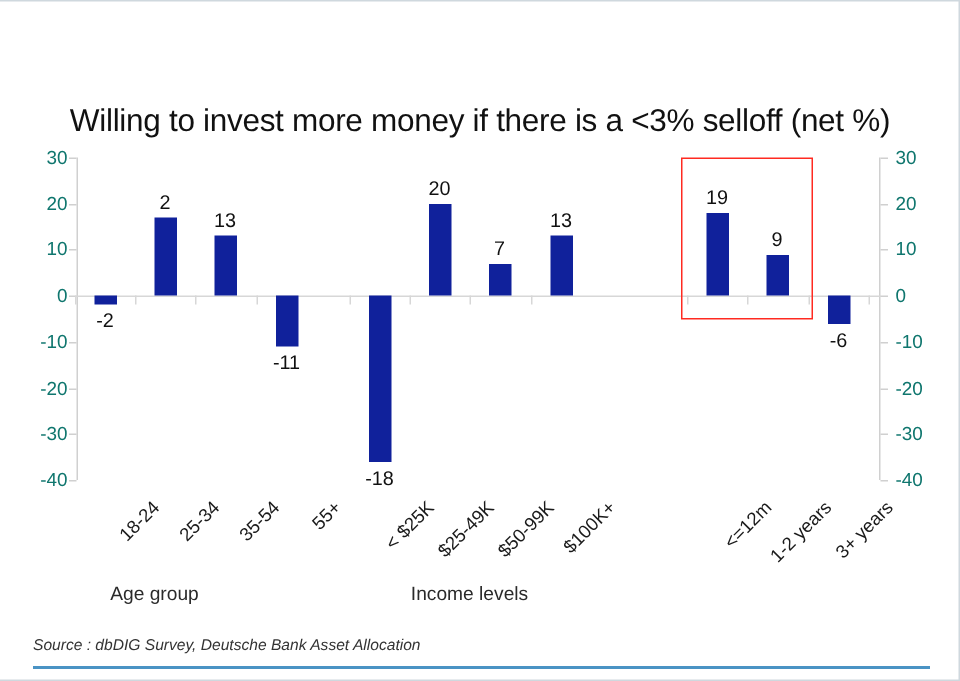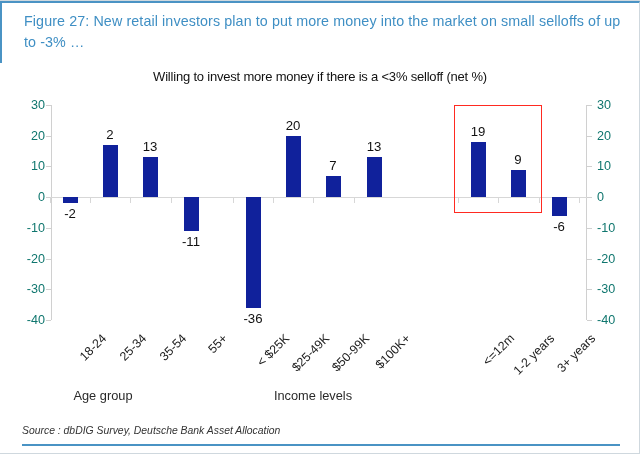--- a/index.html
+++ b/index.html
@@ -49,21 +49,21 @@
     letter-spacing: 0.1px;
   }
 
   
   #chart-title {
     position: absolute;
     left: 0;
     top: 68px;
     width: 640px;
     text-align: center;
-    font-size: 13px;
+    font-size: 21px;
     color: #111111;
     letter-spacing: -0.2px;
   }
 
   #plot-wrap {
     position: absolute;
     left: 0;
     top: 96px;
     width: 640px;
     height: 320px;
@@ -178,23 +178,20 @@
     width: 598px;
     height: 1.6px;
     background: #4a93c4;
   }
 </style>
 </head>
 <body>
 
 <div id="figure-root">
 
-  <div id="figure-header">
-    <div id="figure-caption">Figure 27: New retail investors plan to put more money into the market on small selloffs of up to -3% …</div>
-  </div>
 
   <div id="chart-title">Willing to invest more money if there is a &lt;3% selloff (net %)</div>
 
   <div id="plot-wrap">
     <div class="axis-line" id="axis-left"></div>
     <div class="axis-line" id="axis-right"></div>
     <div id="zero-line" style="top: 100.143px;"></div>
     <div id="highlight-box" style="left: 454px; width: 88px; top: 8px; height: 108.143px; border-color: rgb(255, 42, 33);"></div>
   <div class="tick left" style="top: 8px;"></div>
       <div class="ytick-label left" style="top: 2px;">30</div>
@@ -239,21 +236,21 @@
       <div class="xtick" style="left: 130px; top: 100.143px;"></div>
       <div class="bar" title="35-54: 13" style="left: 142.5px; top: 60.2143px; height: 39.9286px; background: rgb(16, 33, 155);"></div>
       <div class="bar-value" style="left: 128px; top: 43.2143px;">13</div>
       <div class="cat-label" style="left: 120px; top: 235px; width: 60px;">35-54</div>
       <div class="xtick" style="left: 171px; top: 100.143px;"></div>
       <div class="bar" title="55+: -11" style="left: 183.5px; top: 100.143px; height: 33.7857px; background: rgb(16, 33, 155);"></div>
       <div class="bar-value" style="left: 169px; top: 137.929px;">-11</div>
       <div class="cat-label" style="left: 161px; top: 235px; width: 60px;">55+</div>
       <div class="xtick" style="left: 233px; top: 100.143px;"></div>
       <div class="bar" title="&lt; $25K: -36" style="left: 245.5px; top: 100.143px; height: 110.571px; background: rgb(16, 33, 155);"></div>
-      <div class="bar-value" style="left: 231px; top: 214.714px;">-36</div>
+      <div class="bar-value" style="left: 231px; top: 214.714px;">-18</div>
       <div class="cat-label" style="left: 223px; top: 235px; width: 60px;">&lt; $25K</div>
       <div class="xtick" style="left: 273px; top: 100.143px;"></div>
       <div class="bar" title="$25-49K: 20" style="left: 285.5px; top: 38.7143px; height: 61.4286px; background: rgb(16, 33, 155);"></div>
       <div class="bar-value" style="left: 271px; top: 21.7143px;">20</div>
       <div class="cat-label" style="left: 263px; top: 235px; width: 60px;">$25-49K</div>
       <div class="xtick" style="left: 313px; top: 100.143px;"></div>
       <div class="bar" title="$50-99K: 7" style="left: 325.5px; top: 78.6429px; height: 21.5px; background: rgb(16, 33, 155);"></div>
       <div class="bar-value" style="left: 311px; top: 61.6429px;">7</div>
       <div class="cat-label" style="left: 303px; top: 235px; width: 60px;">$50-99K</div>
       <div class="xtick" style="left: 354px; top: 100.143px;"></div>

